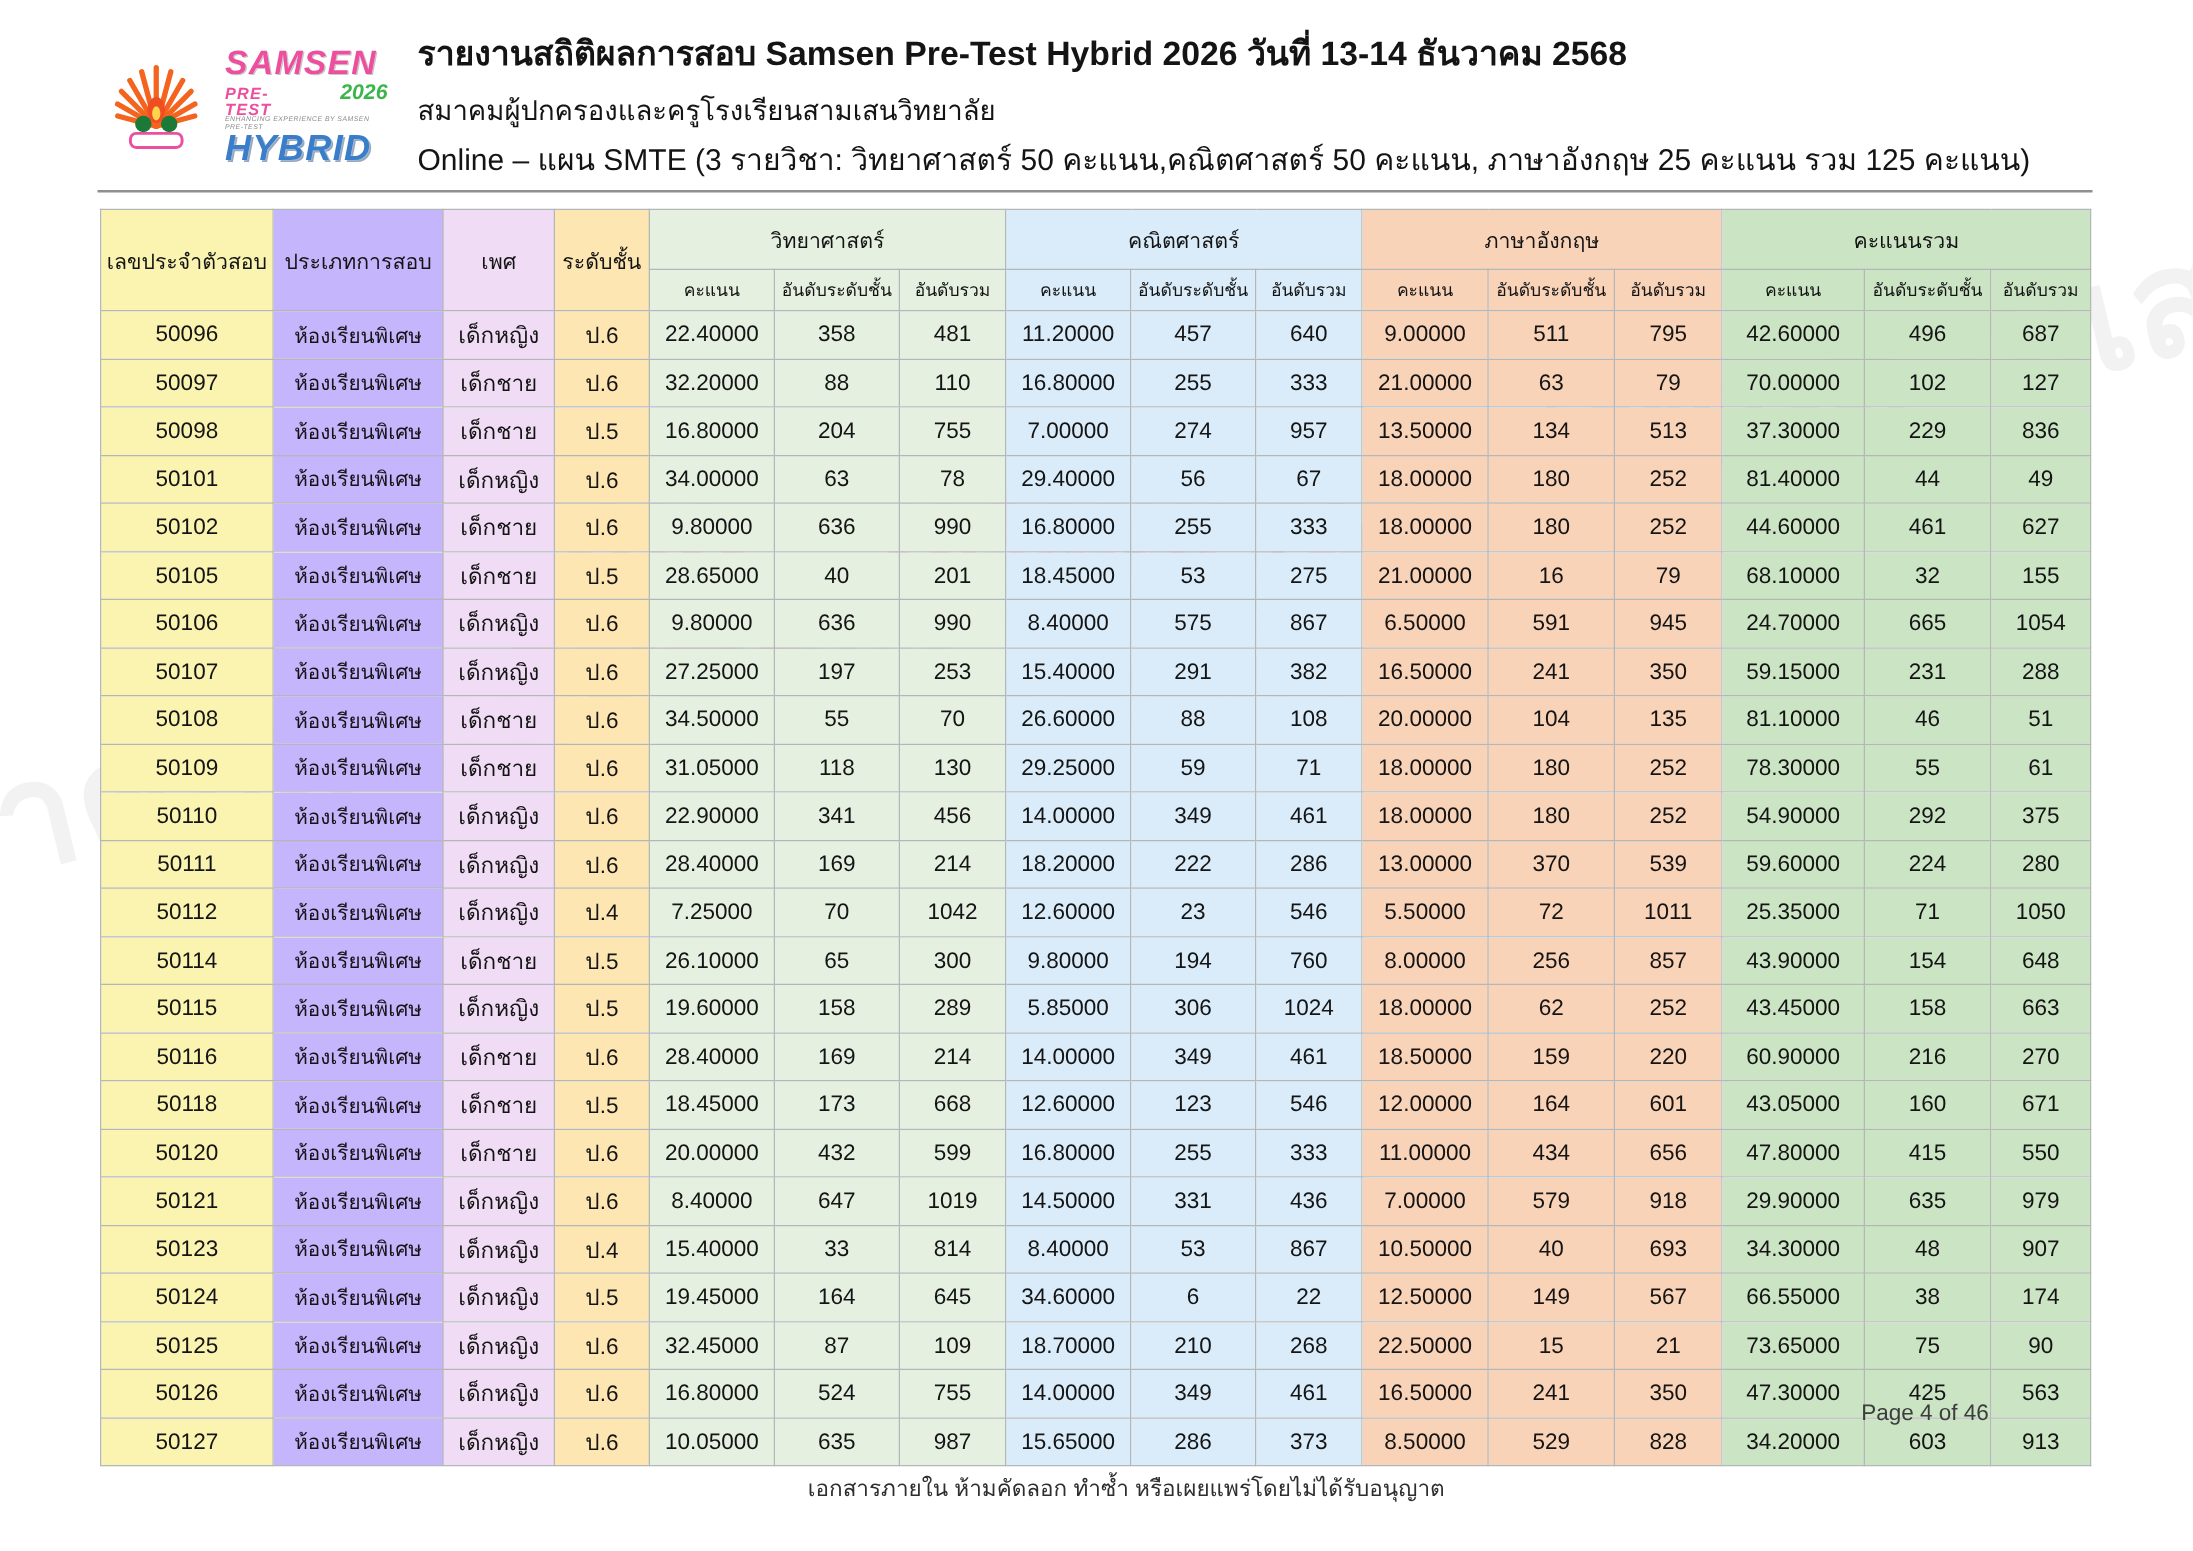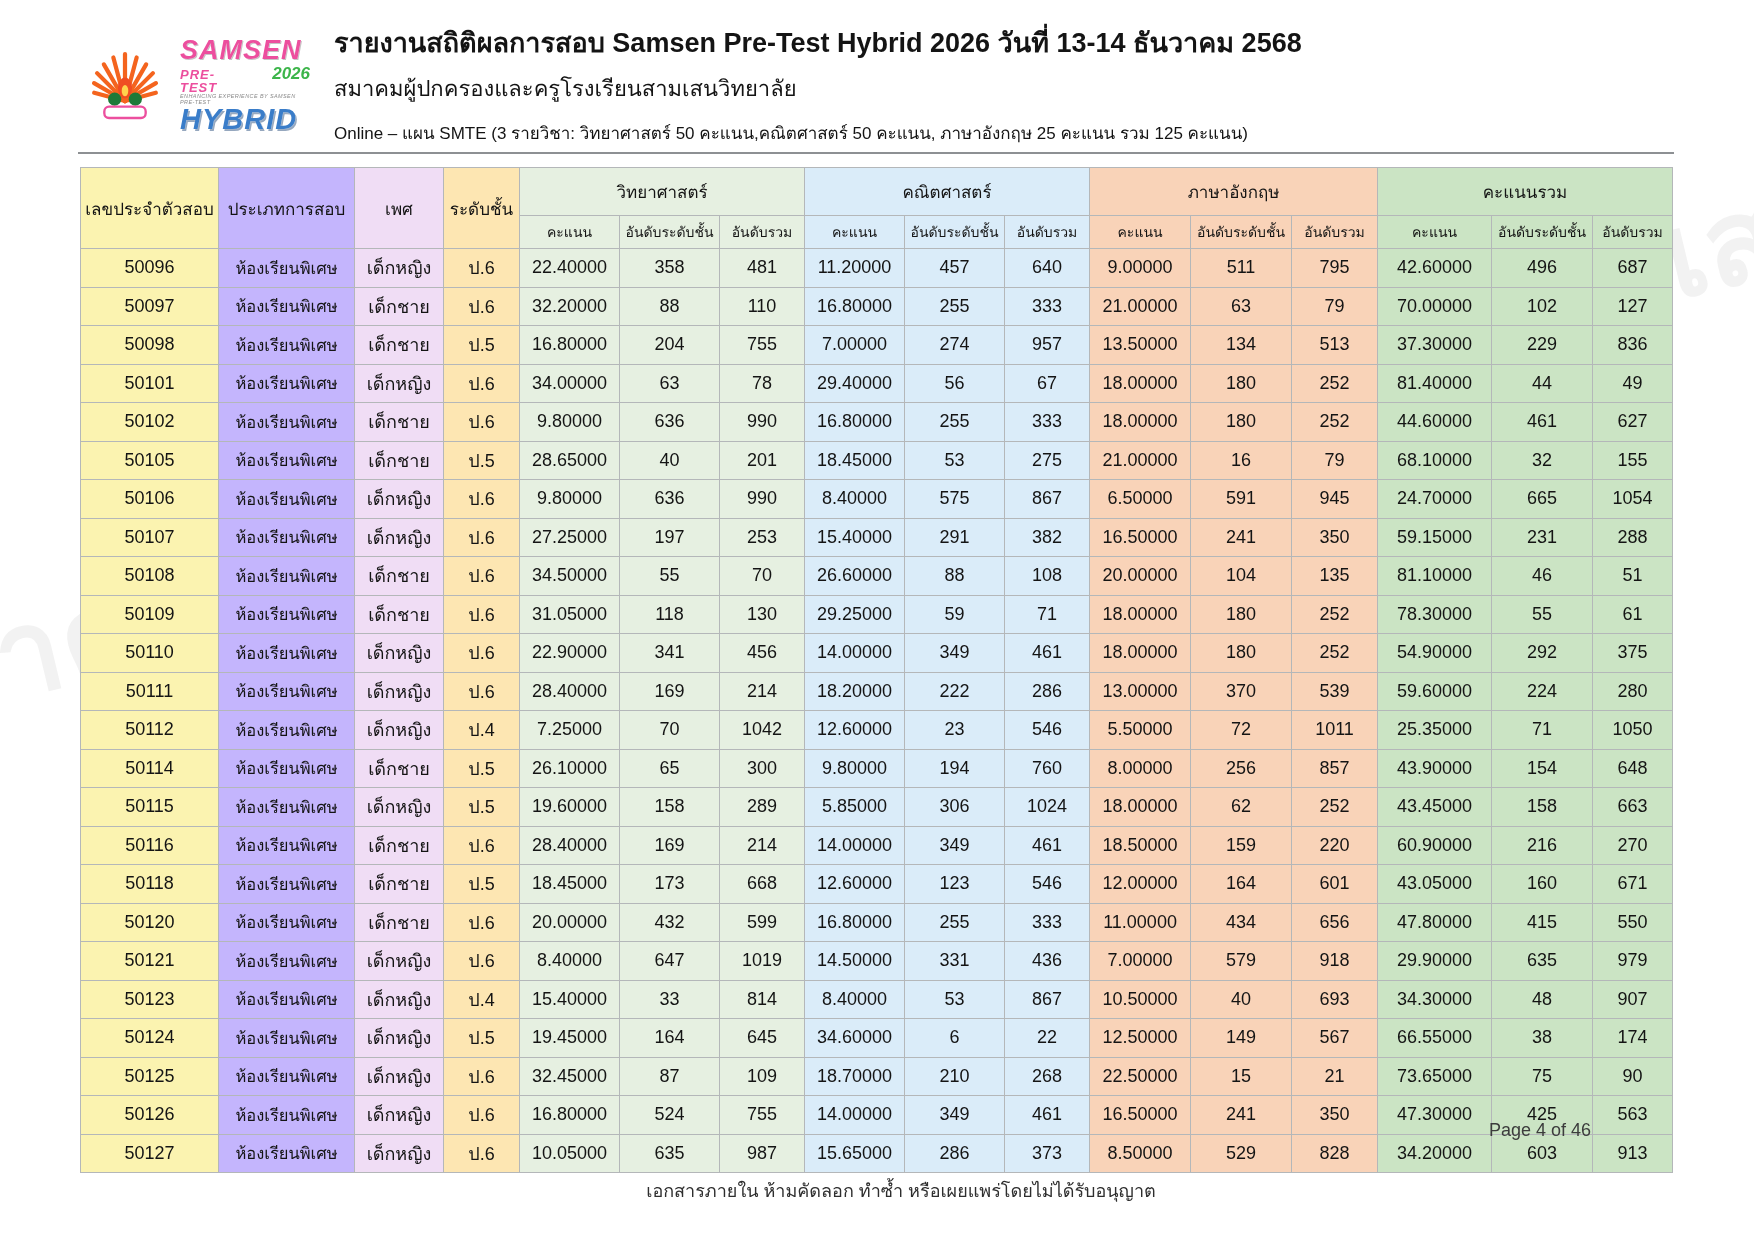--- a/index.html
+++ b/index.html
@@ -35,21 +35,21 @@
                text-shadow:0 0 1px #fff, 1px 1px 0 rgba(0,0,0,0.25); }
   .lw-line2 { display:flex; align-items:baseline; gap:21px; }
   .lw-pretest { font-size:13px; color:#ec4f9e; letter-spacing:1px; }
   .lw-2026 { font-size:17px; color:#3cb54a; }
   .lw-tag { font-size:5.5px; color:#8a8a8a; font-weight:400; letter-spacing:.4px; }
   .lw-hybrid { font-size:29px; color:#3a7dc9; letter-spacing:1px;
                text-shadow:0 0 1px #fff, 1.5px 1.5px 0 rgba(20,60,110,0.45); }
   .titles { padding-top:8px; }
   .title  { font-size:27px; font-weight:700; line-height:1.0; }
   .subtitle { font-size:22px; font-weight:500; margin-top:14px; }
-  .plan { font-size:17px; font-weight:400; margin-top:13px; }
+  .plan { font-size:24px; font-weight:400; margin-top:2px; }
   .rule { position:absolute; left:78px; right:80px; top:152px; height:2px; background:#8d9093; z-index:2; }
 
   
   table.results {
     position:absolute; left:80px; top:167px; width:1592px;
     border-collapse:collapse; table-layout:fixed; z-index:1;
   }
   .results th, .results td {
     border:1px solid #b4b7b9; text-align:center; vertical-align:middle;
     overflow:hidden; white-space:nowrap; font-weight:400; color:#141414;

